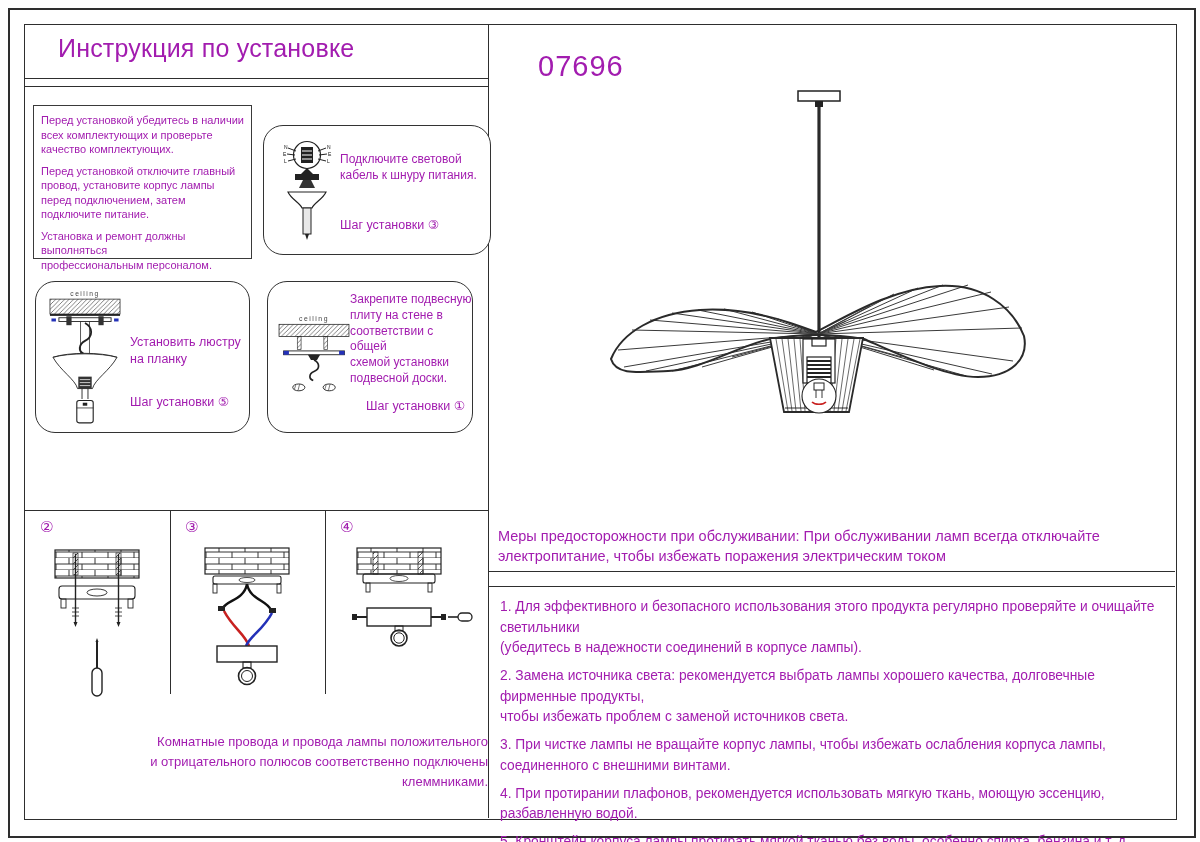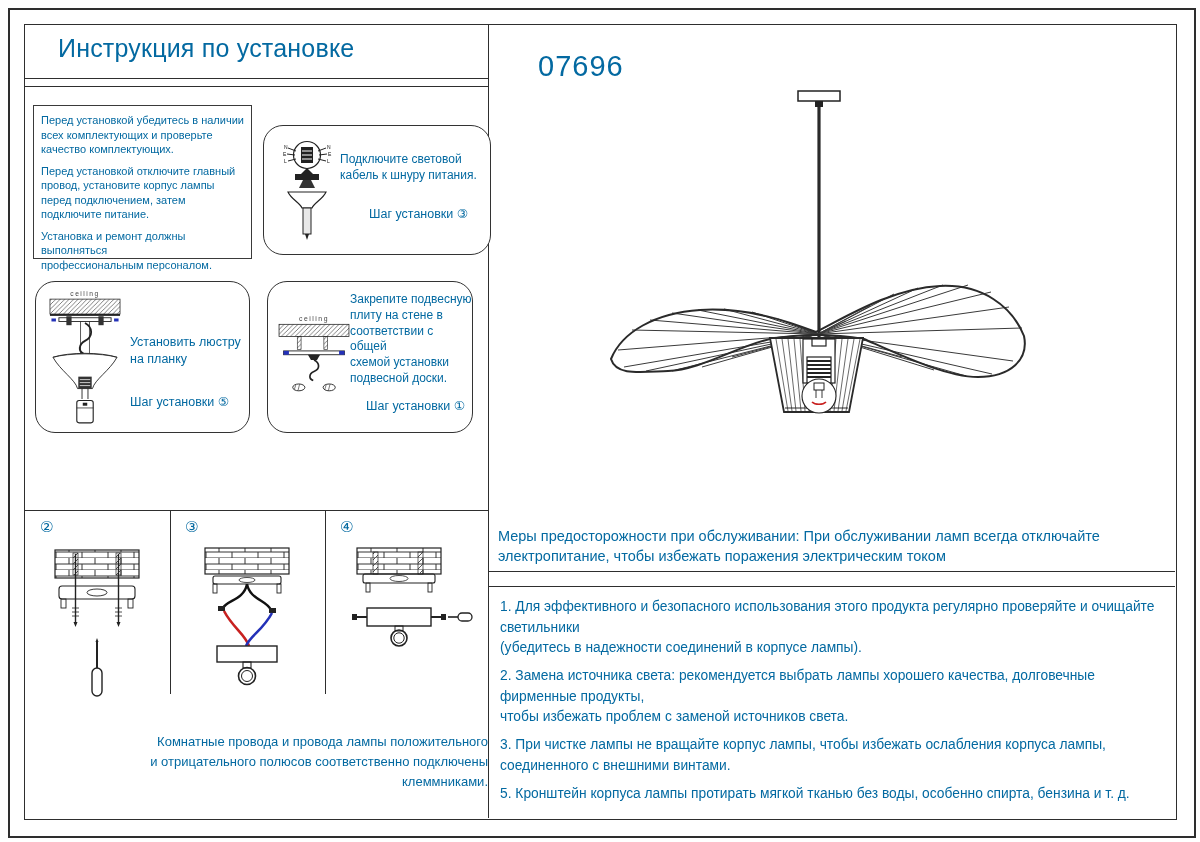--- a/index.html
+++ b/index.html
@@ -1,17 +1,17 @@
 <!DOCTYPE html>
 <html><head>
 <meta charset="utf-8">
 <style>
   html,body{margin:0;padding:0;background:#ffffff;}
   .sheet{position:relative;width:1200px;height:842px;background:#fff;overflow:hidden;
-         font-family:"Liberation Sans","DejaVu Sans",sans-serif;color:#0369a1;}
+         font-family:"Liberation Sans","DejaVu Sans",sans-serif;color:#a21caf;}
   .abs{position:absolute;}
   .hline{position:absolute;height:0;border-top:1.5px solid #2e2e2e;}
   .vline{position:absolute;width:0;border-left:1.5px solid #2e2e2e;}
   .outer-border{position:absolute;left:8px;top:8px;width:1184px;height:826px;border:2px solid #2e2e2e;}
   .inner-frame{position:absolute;left:24px;top:24px;width:1151px;height:794px;border:1.5px solid #2e2e2e;}
   .title{left:58px;top:34px;font-size:25px;letter-spacing:.2px;}
   .part-number{left:538px;top:50px;font-size:29px;letter-spacing:1px;}
   .preface{left:33px;top:105px;width:219px;height:154px;border:1.2px solid #3a3a3a;box-sizing:border-box;
            padding:7px 6px 4px 7px;font-size:11px;line-height:1.32;}
   .preface p{margin:0 0 7px 0;white-space:pre-line;}
@@ -83,21 +83,21 @@
       <text x="49" y="25" font-size="5" fill="#111">L</text>
       <path d="M29,30 l-6,6 h12 z" fill="#222"></path>
       <rect x="17" y="36" width="24" height="6" fill="#222"></rect>
       <path d="M25,42 l-4,8 h16 l-4,-8 z" fill="#333"></path>
       <path d="M10,54 H48 C45,61 36,65 34,70 L24,70 C22,65 13,61 10,54 Z" fill="#fff" stroke="#222" stroke-width="1.2"></path>
       <rect x="25" y="70" width="8" height="26" fill="#e8e8e8" stroke="#222" stroke-width="1"></rect>
       <path d="M27,96 h4 l-2,6 z" fill="#222"></path>
     </svg>
     <div class="step-text" style="left:76px;top:26px;">Подключите световой
 кабель к шнуру питания.</div>
-    <div class="step-label" style="left:76px;top:80px;margin-left:29px;">Шаг установки ③</div>
+    <div class="step-label" style="left:76px;top:91px;">Шаг установки ③</div>
   </div>
 
   <div class="stepbox" style="left:35px;top:281px;width:215px;height:152px;">
     <svg class="abs" style="left:8px;top:6px;" width="82" height="140" viewBox="0 0 110 186">
       <text x="55" y="10" font-size="9" fill="#444" text-anchor="middle" letter-spacing="2">ceiling</text>
       <rect x="8" y="14" width="94" height="20" fill="url(#hatch)" stroke="#222" stroke-width="1"></rect>
       <rect x="8" y="34" width="94" height="2.5" fill="#222"></rect>
       <rect x="10" y="40" width="6" height="4" fill="#2331b8"></rect>
       <rect x="94" y="40" width="6" height="4" fill="#2331b8"></rect>
       <rect x="20" y="39" width="70" height="5" fill="none" stroke="#222" stroke-width="1.2"></rect>
@@ -287,16 +287,18 @@
 
   <div class="abs notice">Меры предосторожности при обслуживании: При обслуживании ламп всегда отключайте
 электропитание, чтобы избежать поражения электрическим током</div>
   <div class="abs mlist">
     <div>1.  Для эффективного и безопасного использования этого продукта регулярно проверяйте и очищайте светильники
  (убедитесь в надежности соединений в корпусе лампы).</div>
     <div>2.  Замена источника света: рекомендуется выбрать лампы хорошего качества, долговечные фирменные продукты,
  чтобы избежать проблем с заменой источников света.</div>
     <div>3.  При чистке лампы не вращайте корпус лампы, чтобы избежать ослабления корпуса лампы,
 соединенного с внешними винтами.</div>
+    <div>4.  При протирании плафонов, рекомендуется использовать мягкую ткань, моющую эссенцию,
+разбавленную водой.</div>
     <div>5.  Кронштейн корпуса лампы протирать мягкой тканью без воды, особенно спирта, бензина и т. д.</div>
   </div>
 
 </div>
 
 </body></html>

